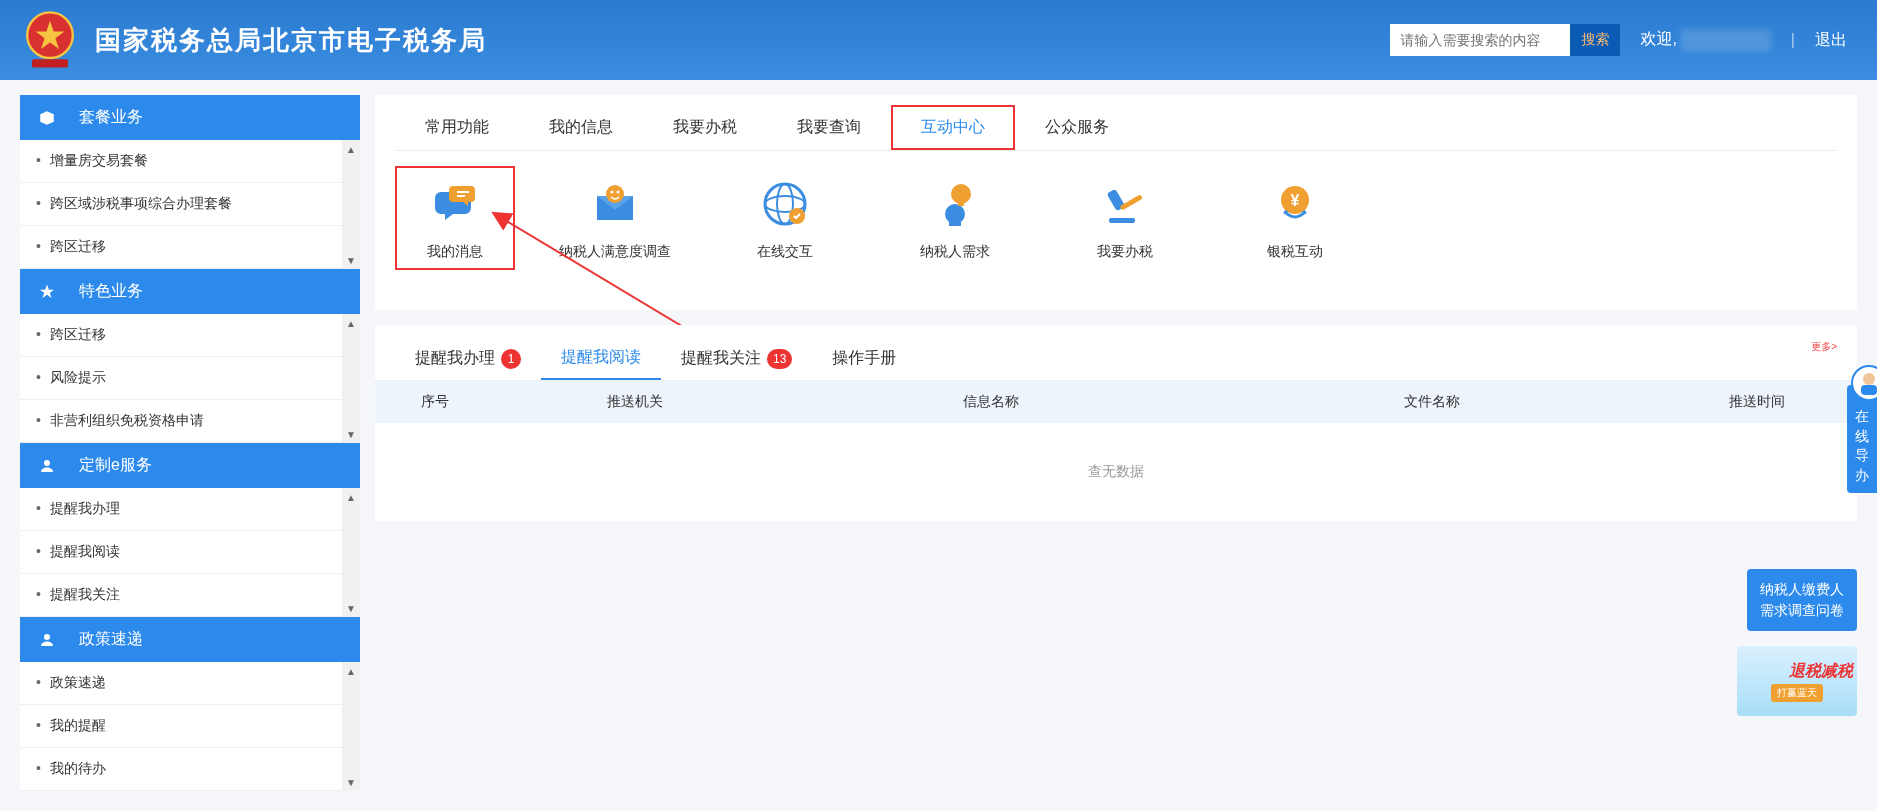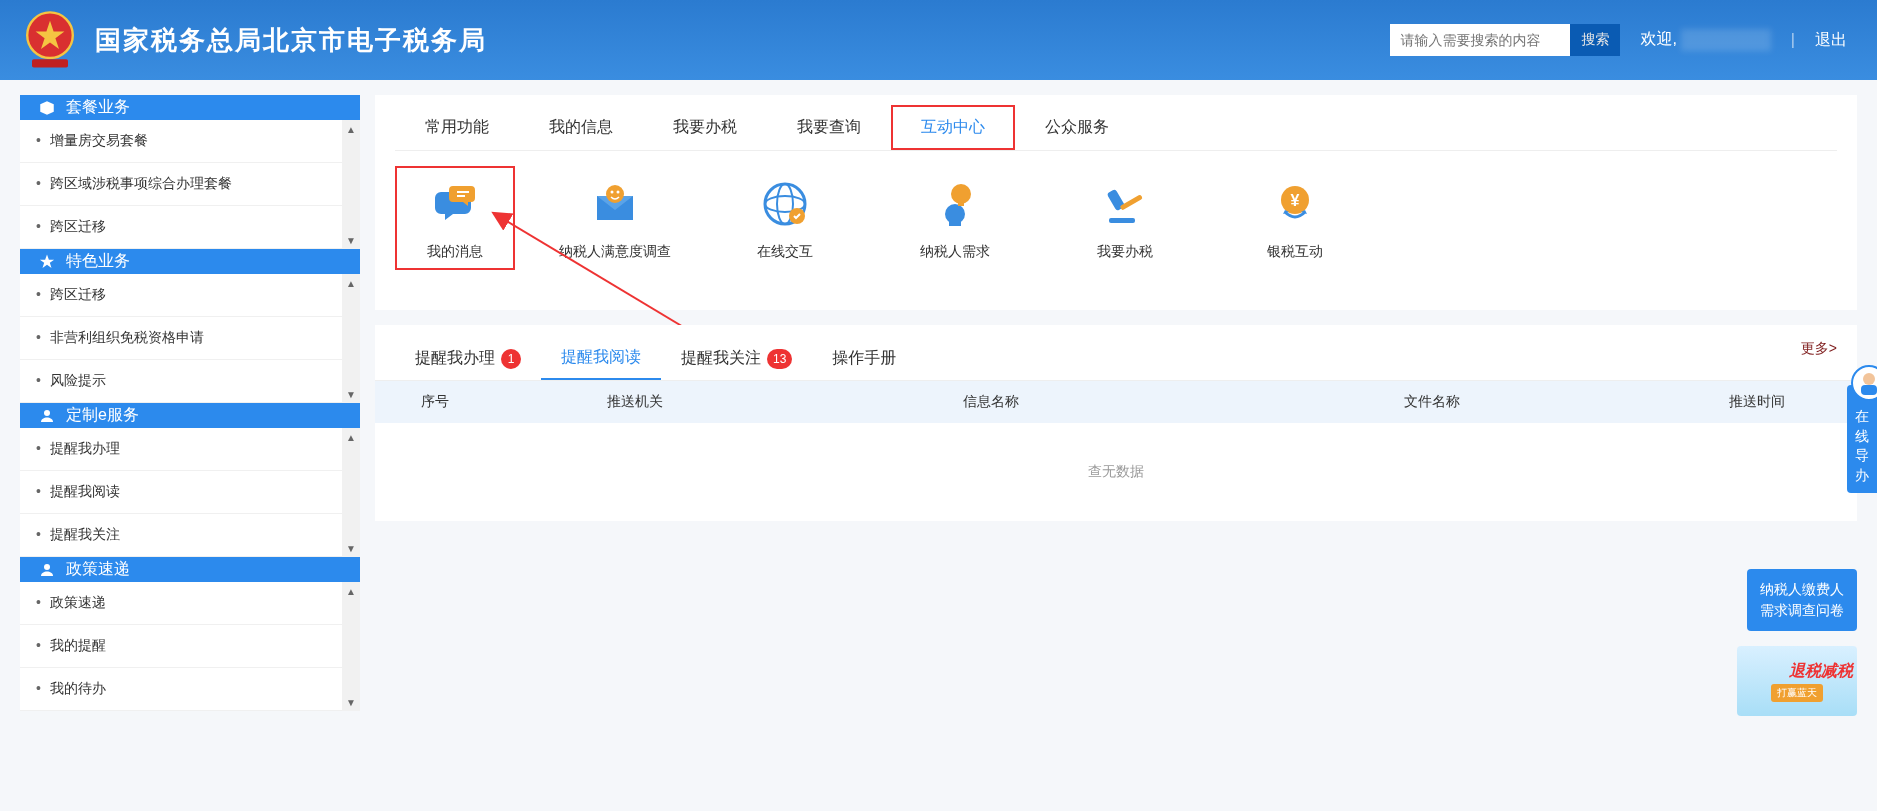--- a/index.html
+++ b/index.html
@@ -6,31 +6,31 @@
   body { font-family: "Microsoft YaHei", Arial, sans-serif; background: #f5f7fa; width: 1877px; }
   
   
   .header { height: 80px; background: linear-gradient(180deg, #2b7bd0 0%, #3a8de0 100%); display: flex; align-items: center; padding: 0 20px; position: relative; }
   .logo { width: 60px; height: 60px; margin-right: 15px; }
   .logo svg { width: 100%; height: 100%; }
   .site-title { color: #fff; font-size: 26px; font-weight: bold; letter-spacing: 2px; }
   .header-right { position: absolute; right: 30px; display: flex; align-items: center; gap: 20px; color: #fff; font-size: 16px; }
   .search-box { display: flex; }
   .search-input { width: 180px; height: 32px; border: none; padding: 16px 10px; font-size: 14px; color: #3b82f6; }
-  .search-btn { width: 50px; height: 32px; background: #0a5bb3; color: #e5e5e5; border: none; font-size: 14px; cursor: pointer; }
+  .search-btn { width: 50px; height: 32px; background: #0a5bb3; color: #fdba74; border: none; font-size: 14px; cursor: pointer; }
   .user-blur { display: inline-block; width: 90px; height: 22px; background: rgba(255,255,255,0.15); filter: blur(3px); vertical-align: middle; margin-left: 4px; }
   .divider-v { color: #fff; opacity: 0.6; }
   .logout-link { color: #fff; text-decoration: none; cursor: pointer; }
   
   
   .main { display: flex; padding: 15px 20px; gap: 15px; }
   
   
   .sidebar { width: 340px; flex-shrink: 0; }
-  .side-section-header { background: #2c8aed; color: #fff; padding: 2px 18px; font-size: 16px; display: flex; align-items: center; gap: 10px; cursor: pointer; }
+  .side-section-header { background: #2c8aed; color: #fff; padding: 12px 18px; font-size: 16px; display: flex; align-items: center; gap: 23px; cursor: pointer; }
   .side-section-header svg { width: 18px; height: 18px; fill: #fff; }
   .side-list { background: #fff; position: relative; }
   .side-item { padding: 12px 18px 12px 30px; font-size: 14px; color: #333; border-bottom: 1px solid #f0f0f0; cursor: pointer; position: relative; }
   .side-item::before { content: "•"; position: absolute; left: 16px; color: #666; }
   .side-scroll { position: absolute; right: 0; top: 0; bottom: 0; width: 18px; background: #f1f1f1; display: flex; flex-direction: column; }
   .scroll-arrow { height: 18px; background: #f1f1f1; display: flex; align-items: center; justify-content: center; font-size: 10px; color: #666; cursor: pointer; }
   .scroll-thumb { flex: 1; }
   
   
   .content { flex: 1; }
@@ -48,21 +48,21 @@
   
   .arrow-annotation { position: relative; }
   .arrow-svg { position: absolute; top: -100px; left: 100px; pointer-events: none; }
   
   
   .bottom-panel { background: #fff; margin-top: 15px; padding: 0; position: relative; }
   .sub-tabs { display: flex; align-items: center; padding: 12px 20px 0; border-bottom: 1px solid #eee; position: relative; }
   .sub-tab { padding: 10px 20px; font-size: 16px; color: #333; cursor: pointer; position: relative; display: flex; align-items: center; gap: 6px; }
   .sub-tab.active { color: #2c8aed; border-bottom: 2px solid #2c8aed; }
   .badge { background: #e33; color: #fff; border-radius: 10px; min-width: 20px; height: 20px; display: inline-flex; align-items: center; justify-content: center; font-size: 12px; padding: 0 6px; }
-  .more-link { position: absolute; right: 20px; top: 15px; color: #7f1d1d; font-size: 14px; cursor: pointer; }
+  .more-link { position: absolute; right: 20px; top: 15px; color: #ef4444; font-size: 10px; cursor: pointer; }
   
   .table-head { display: flex; background: #edf4fc; padding: 12px 0; font-size: 14px; color: #333; }
   .th-seq { width: 120px; text-align: center; }
   .th-org { width: 280px; text-align: center; }
   .th-info { flex: 1; text-align: center; }
   .th-file { width: 450px; text-align: center; }
   .th-time { width: 200px; text-align: center; }
   .no-data { text-align: center; color: #999; font-size: 14px; padding: 40px 0; }
   
   
@@ -118,22 +118,22 @@
     </div>
 
     <div class="side-section-header">
       <svg viewBox="0 0 24 24">
           <path d="M12 2l2.5 7h7l-5.7 4.1 2.2 7-6-4.4-6 4.4 2.2-7L2.5 9h7z"></path>
         </svg>
       <span>特色业务</span>
     </div>
     <div class="side-list">
       <div class="side-item">跨区迁移</div>
+      <div class="side-item">风险提示</div>
       <div class="side-item">非营利组织免税资格申请</div>
-      <div class="side-item">风险提示</div>
       <div class="side-scroll">
           <div class="scroll-arrow">▲</div>
           <div class="scroll-thumb"></div>
           <div class="scroll-arrow">▼</div>
         </div>
     </div>
 
     <div class="side-section-header">
       <svg viewBox="0 0 24 24">
           <circle cx="12" cy="8" r="4"></circle>

